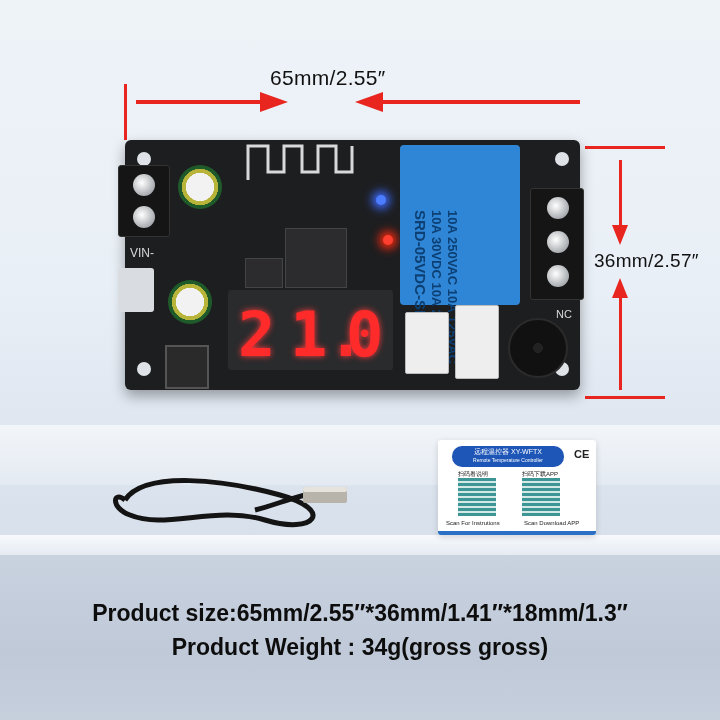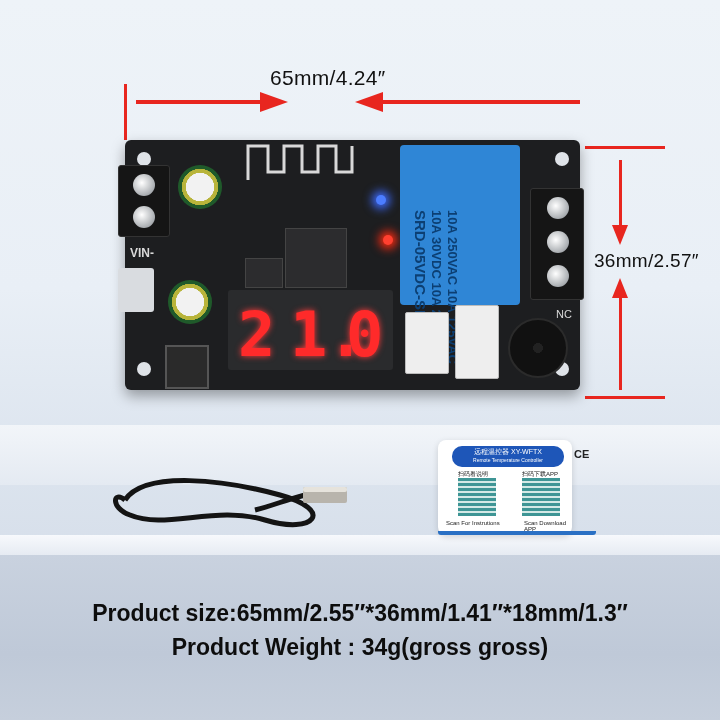--- a/index.html
+++ b/index.html
@@ -45,43 +45,43 @@
   .led-blue { position:absolute; width:10px; height:10px; border-radius:50%; background:#4c7dff; box-shadow:0 0 10px 4px #3d6bff; }
   .led-red { position:absolute; width:10px; height:10px; border-radius:50%; background:#ff4030; box-shadow:0 0 10px 4px #ff2a10; }
   .usb { position:absolute; left:118px; top:268px; width:36px; height:44px; background:#d9dce0; border-radius:3px; }
   .button { position:absolute; left:165px; top:345px; width:40px; height:40px; background:#2a2a2a; border:2px solid #555; }
   .antenna { position:absolute; left:240px; top:140px; width:130px; height:44px; }
 
   
   .probe { position:absolute; left:105px; top:460px; width:270px; height:110px; }
 
   
-  .card { position:absolute; left:438px; top:440px; width:134px; height:95px;
-    background:#fff; border-radius:8px; box-shadow:0 2px 6px rgba(0,0,0,0.15); }
+  .card { position:absolute; left:438px; top:440px; width:158px; height:95px;
+    background:#fff; border-radius:3px; box-shadow:0 2px 6px rgba(0,0,0,0.15); }
   .card-title { position:absolute; left:14px; top:6px; width:112px; height:20px;
     background:#1e56b8; border-radius:10px; color:#fff; font-size:7px; text-align:center; line-height:9px; padding-top:1px; }
   .card-ce { position:absolute; left:136px; top:8px; font-size:11px; font-weight:bold; color:#222; }
   .qr { position:absolute; width:38px; height:38px;
     background:
       repeating-linear-gradient(0deg, #2a8a8a 0 3px, #cfe7e4 3px 5px),
       #2a8a8a;
     opacity:0.9; }
   .card-small { position:absolute; font-size:6px; color:#222; }
   .card-bar { position:absolute; left:0; bottom:0; width:158px; height:4px; background:#2a70c4; border-radius:0 0 3px 3px; }
 
   .caption { position:absolute; left:0; width:720px; text-align:center; font-weight:bold; color:#0d0d0d; font-size:23px; }
 </style>
 </head>
 <body>
 
 <div class="shelf-top"></div>
 <div class="shelf-edge"></div>
 <div class="shelf-front"></div>
 
-<div class="dim-label" style="left:270px; top:66px;">65mm/4.24″</div>
+<div class="dim-label" style="left:270px; top:66px;">65mm/2.55″</div>
 <div class="arrow-line" style="left:124px; top:84px; width:3px; height:56px;"></div>
 <div class="arrow-line" style="left:136px; top:100px; width:130px; height:4px;"></div>
 <div class="arrowhead" style="left:260px; top:92px; border-left:28px solid #e8261f; border-top:10px solid transparent; border-bottom:10px solid transparent;"></div>
 <div class="arrowhead" style="left:355px; top:92px; border-right:28px solid #e8261f; border-top:10px solid transparent; border-bottom:10px solid transparent;"></div>
 <div class="arrow-line" style="left:380px; top:100px; width:200px; height:4px;"></div>
 
 <div class="arrow-line" style="left:585px; top:146px; width:80px; height:3px;"></div>
 <div class="arrow-line" style="left:585px; top:396px; width:80px; height:3px;"></div>
 <div class="arrow-line" style="left:619px; top:160px; width:3px; height:80px;"></div>
 <div class="arrowhead" style="left:612px; top:225px; border-top:20px solid #e8261f; border-left:8px solid transparent; border-right:8px solid transparent;"></div>
@@ -93,21 +93,21 @@
   <div class="hole" style="left:12px; top:12px;"></div>
   <div class="hole" style="left:430px; top:12px;"></div>
   <div class="hole" style="left:12px; top:222px;"></div>
   <div class="hole" style="left:430px; top:222px;"></div>
 </div>
 
 <div class="terminal" style="left:118px; top:165px; width:50px; height:70px;">
   <div class="screw" style="left:14px; top:8px;"></div>
   <div class="screw" style="left:14px; top:40px;"></div>
 </div>
-<div class="silk" style="left:130px; top:246px; font-size:12px;font-weight:bold;">VIN-</div>
+<div class="silk" style="left:130px; top:246px; font-size:12px;">VIN-</div>
 
 <div class="usb"></div>
 
 <div class="cap" style="left:178px; top:165px;"></div>
 <div class="cap" style="left:168px; top:280px;"></div>
 
 <svg class="antenna" viewBox="0 0 130 44">
   <path d="M8 40 V6 H28 V32 H44 V6 H62 V32 H78 V6 H96 V32 H112 V6" stroke="#d9d9d9" stroke-width="3" fill="none"></path>
 </svg>
 

